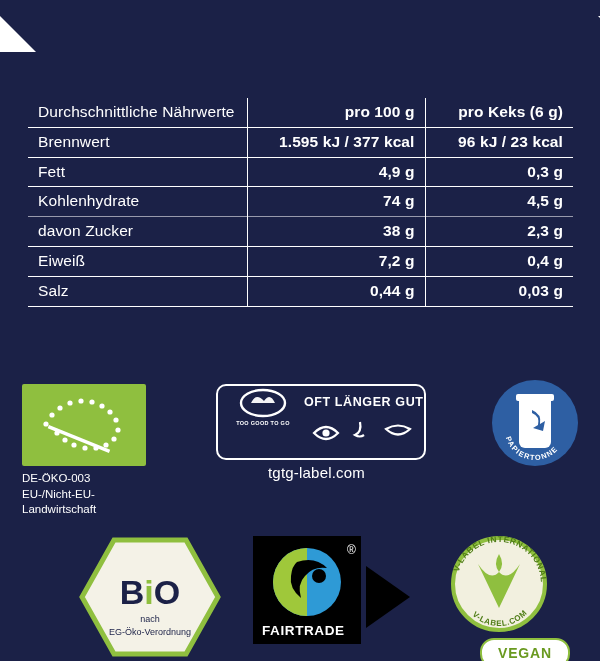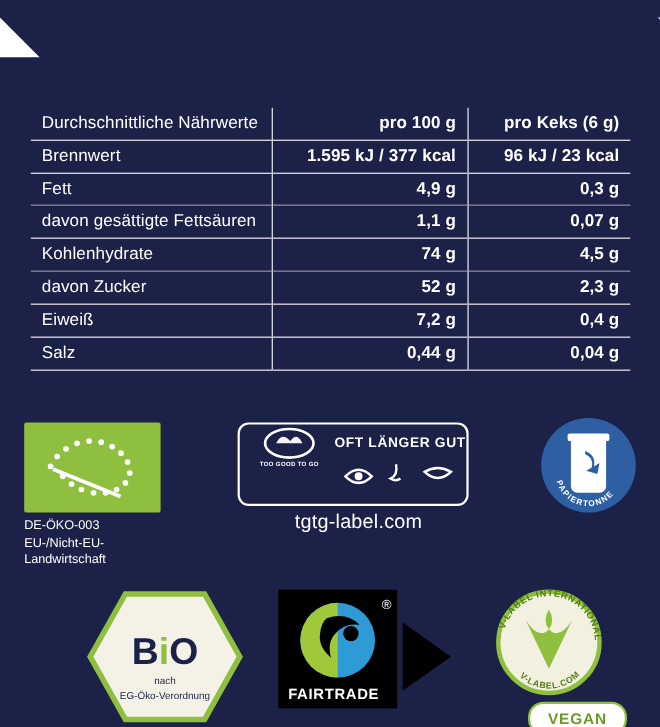--- a/index.html
+++ b/index.html
@@ -126,21 +126,21 @@
     width: 62px;
     font-size: 5.5px;
     font-weight: bold;
     letter-spacing: .3px;
     text-align: center;
     line-height: 1.3;
   }
   .tgtg-url {
     position: absolute;
     left: 268px; top: 86px;
-    font-size: 18px;
+    font-size: 15px;
     letter-spacing: .2px;
   }
 
   
   .papiertonne {
     position: absolute;
     left: 492px; top: 2px;
     width: 86px; height: 86px;
     border-radius: 50%;
     background: #2e5fa3;
@@ -232,48 +232,43 @@
           <td class="num vline">1.595 kJ / 377 kcal</td>
           <td class="num vline">96 kJ / 23 kcal</td>
         </tr>
 
         <tr class="rule-top">
           <td class="label">Fett</td>
           <td class="num vline">4,9 g</td>
           <td class="num vline">0,3 g</td>
         </tr>
 
-        <tr class="rule-thin">
-          <td class="label">davon gesättigte Fettsäuren</td>
-          <td class="num vline">1,1 g</td>
-          <td class="num vline">0,07 g</td>
-        </tr>
 
         <tr class="rule-top">
           <td class="label">Kohlenhydrate</td>
           <td class="num vline">74 g</td>
           <td class="num vline">4,5 g</td>
         </tr>
 
         <tr class="rule-thin">
           <td class="label">davon Zucker</td>
-          <td class="num vline">52 g</td>
+          <td class="num vline">38 g</td>
           <td class="num vline">2,3 g</td>
         </tr>
 
         <tr class="rule-top">
           <td class="label">Eiweiß</td>
           <td class="num vline">7,2 g</td>
           <td class="num vline">0,4 g</td>
         </tr>
 
         <tr class="rule-top last">
           <td class="label">Salz</td>
           <td class="num vline">0,44 g</td>
-          <td class="num vline">0,04 g</td>
+          <td class="num vline">0,03 g</td>
         </tr>
       </tbody>
     </table>
   </div>
 
   <div class="logos-row-1">
 
     <div class="eu-organic">
       <svg width="124" height="82" viewBox="0 0 124 82" aria-hidden="true">
         <g fill="#ffffff">

